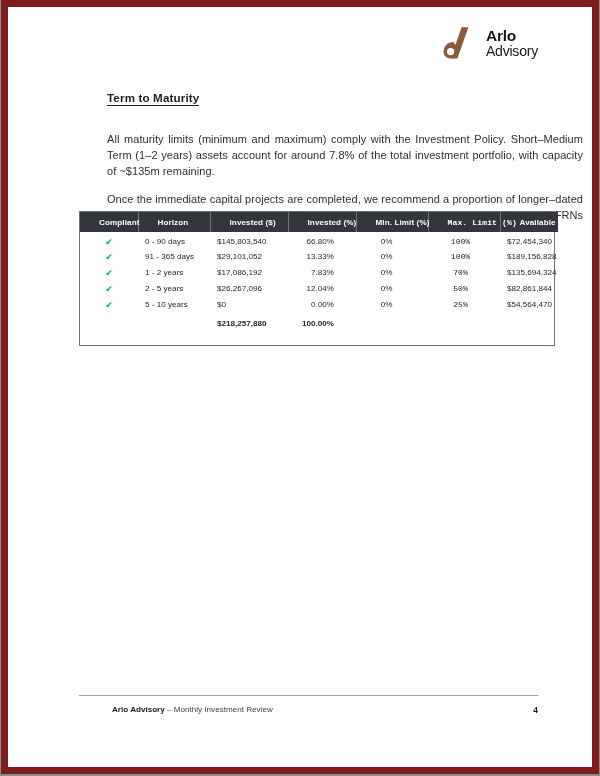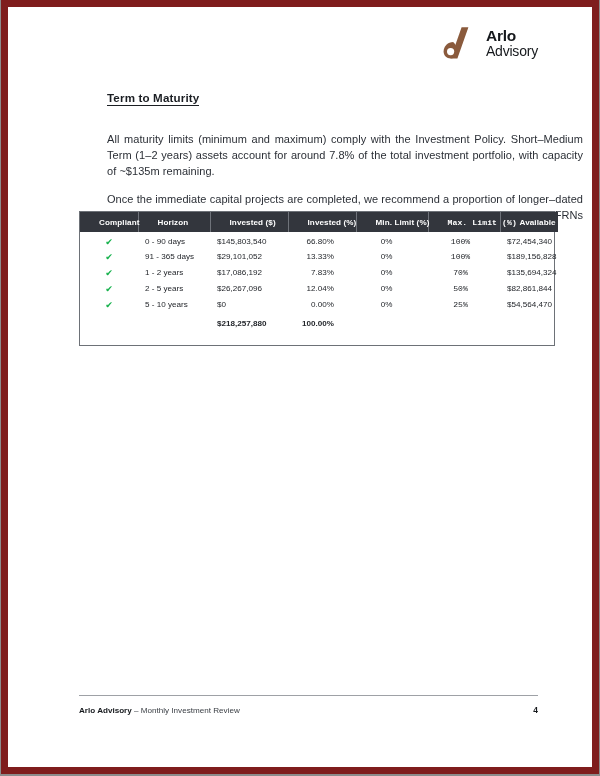--- a/index.html
+++ b/index.html
@@ -153,24 +153,25 @@
     left: 71px;
     right: 54px;
     bottom: 52px;
   }
   .footer-rule {
     border-top: 1px solid #9ea1a6;
     margin-bottom: 9px;
   }
   .footer-row {
     display: flex;
-    align-items: center;
+    align-items: flex-start;
     justify-content: space-between;
     font-size: 8.1px;
     color: #3c4046;
+    margin-left: 33px;
   }
   .footer-brand { font-weight: bold; color: #15181c; }
   .footer-sub { font-weight: normal; color: #3c4046; }
   .footer-page { font-weight: bold; color: #15181c; font-size: 8.4px; }
 </style>
 </head>
 <body>
 
 <div class="page">
 

